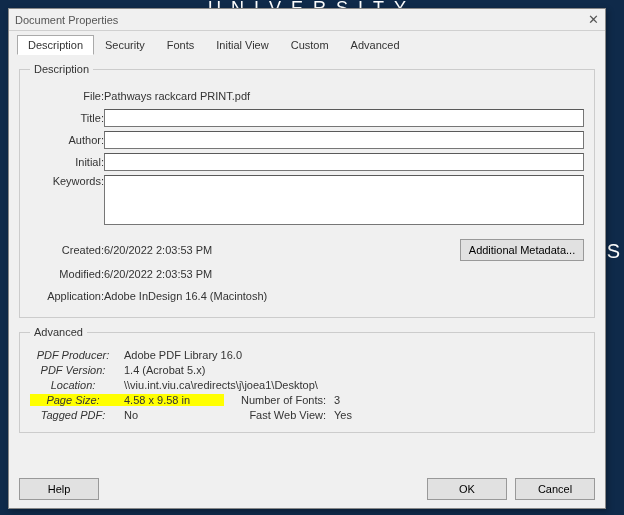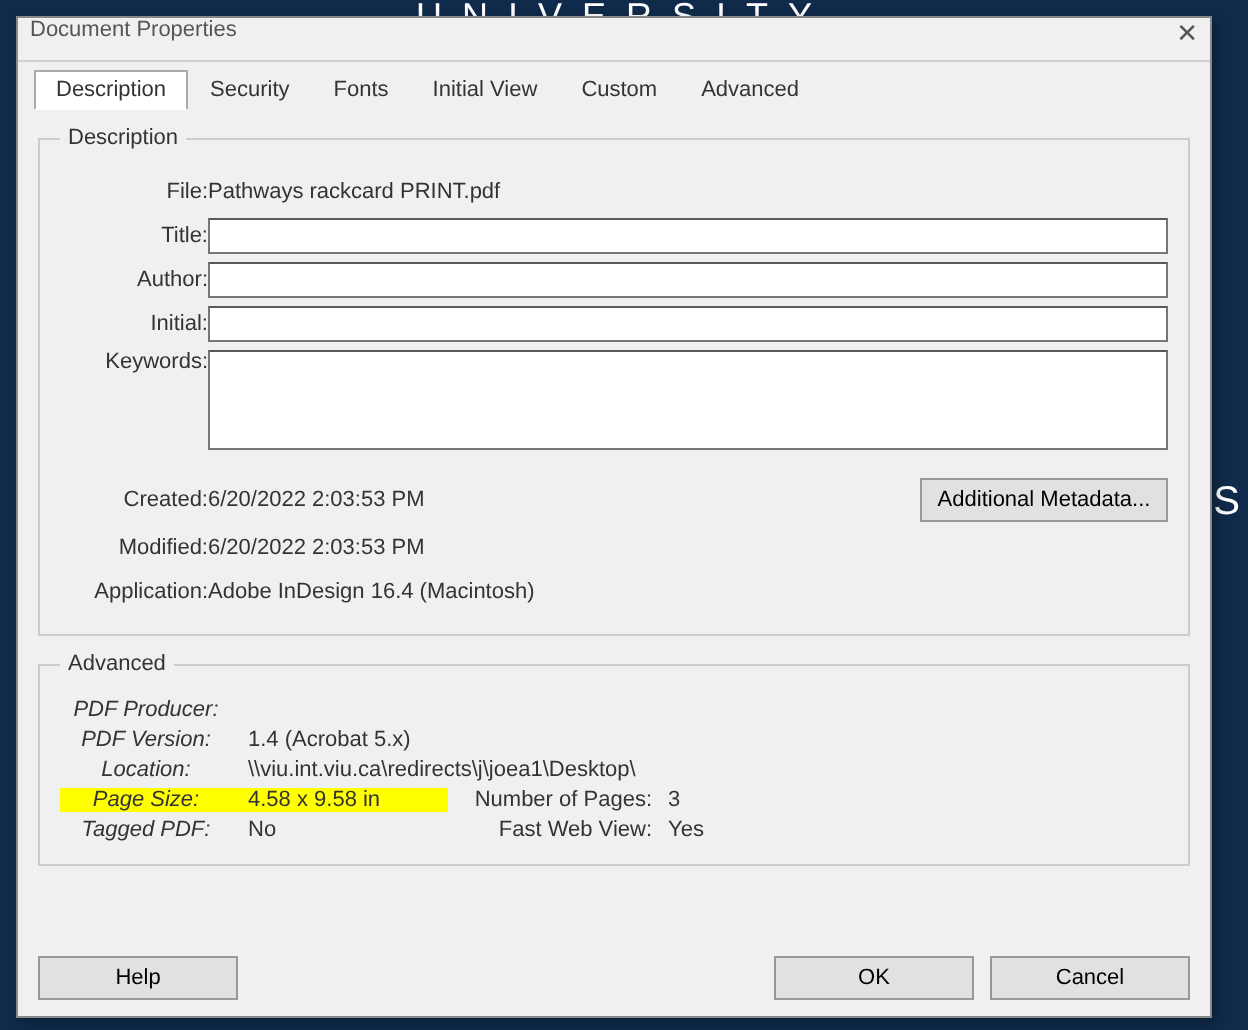--- a/index.html
+++ b/index.html
@@ -1,20 +1,20 @@
 <!DOCTYPE html>
 <html><head>
 <meta charset="utf-8">
 <style>
   * { box-sizing: border-box; margin: 0; padding: 0; font-family: "Segoe UI", Tahoma, sans-serif; font-size: 11px; }
   body { background: #0f2a4a; width: 624px; height: 515px; overflow: hidden; position: relative; }
   .bg-text { position: absolute; top: -2px; left: 50%; transform: translateX(-50%); color: #fff; font-size: 18px; letter-spacing: 10px; font-weight: 400; }
   .bg-s { position: absolute; right: 4px; top: 240px; color: #fff; font-size: 20px; font-weight: 500; }
   .dialog { position: absolute; top: 8px; left: 8px; right: 18px; bottom: 6px; background: #f0f0f0; border: 1px solid #888; box-shadow: 2px 2px 6px rgba(0,0,0,0.3); display: flex; flex-direction: column; }
-  .titlebar { height: 22px; display: flex; padding: 0 6px; border-bottom: 1px solid #d0d0d0; }
+  .titlebar { height: 22px; display: flex; align-items: center; padding: 0 6px; border-bottom: 1px solid #d0d0d0; }
   .titlebar .t { flex: 1; color: #555; }
   .titlebar .close { color: #555; font-size: 13px; cursor: default; }
   .tabs { display: flex; padding: 4px 8px 0 8px; }
   .tab { padding: 3px 10px; border: 1px solid transparent; color: #333; cursor: default; }
   .tab.active { background: #fff; border: 1px solid #aaa; border-bottom: 1px solid #fff; position: relative; z-index: 2; }
   .tab:not(.active) { background: #f0f0f0; }
   .body { flex: 1; padding: 8px 10px; overflow: hidden; }
   fieldset { border: 1px solid #ccc; padding: 8px 10px; margin-bottom: 8px; }
   legend { padding: 0 4px; color: #333; }
   .row { display: flex; align-items: center; margin: 4px 0; min-height: 18px; }
@@ -23,21 +23,21 @@
   .row input, .row textarea { flex: 1; border: 1px solid #767676; border-top-color: #5a5a5a; padding: 2px 3px; background: #fff; font-family: inherit; }
   .row textarea { height: 50px; resize: none; }
   .meta-btn { width: 124px; height: 22px; background: #e1e1e1; border: 1px solid #999; cursor: default; float: right; }
   .adv-row { display: flex; margin: 3px 0; }
   .adv-row .l { width: 94px; text-align: center; padding-right: 8px; color: #333; font-style: italic; }
   .adv-row .v { color: #333; width: 180px; }
   .adv-row .l2 { width: 110px; text-align: right; padding-right: 8px; color: #333; }
   .adv-row .v2 { color: #333; }
   .hl { background: #ffff00; }
   .footer { display: flex; padding: 8px 10px; border-top: none; }
-  .btn { width: 100px; height: 22px; background: #e1e1e1; border: 1px solid #999; cursor: default; margin-left: 8px; }
+  .btn { width: 80px; height: 22px; background: #e1e1e1; border: 1px solid #999; cursor: default; margin-left: 8px; }
   .spacer { flex: 1; }
 </style>
 </head>
 <body>
 
 <div class="bg-text">UNIVERSITY</div>
 <div class="bg-s">S</div>
 
 <div class="dialog">
   <div class="titlebar">
@@ -90,33 +90,34 @@
       <div class="row">
         <span class="lbl">Application:</span>
         <span class="val">Adobe InDesign 16.4 (Macintosh)</span>
       </div>
     </fieldset>
 
     <fieldset>
       <legend>Advanced</legend>
       <div class="adv-row">
         <span class="l">PDF Producer:</span>
+        <span class="v">Adobe PDF Library 16.0</span>
       </div>
       <div class="adv-row">
         <span class="l">PDF Version:</span>
         <span class="v">1.4 (Acrobat 5.x)</span>
       </div>
       <div class="adv-row">
         <span class="l">Location:</span>
         <span class="v" style="width:auto">\\viu.int.viu.ca\redirects\j\joea1\Desktop\</span>
       </div>
       <div class="adv-row">
         <span class="l hl">Page Size:</span>
         <span class="v hl" style="width:100px">4.58 x 9.58 in</span>
-        <span class="l2">Number of Pages:</span>
+        <span class="l2">Number of Fonts:</span>
         <span class="v2">3</span>
       </div>
       <div class="adv-row">
         <span class="l">Tagged PDF:</span>
         <span class="v" style="width:100px">No</span>
         <span class="l2">Fast Web View:</span>
         <span class="v2">Yes</span>
       </div>
     </fieldset>
 

